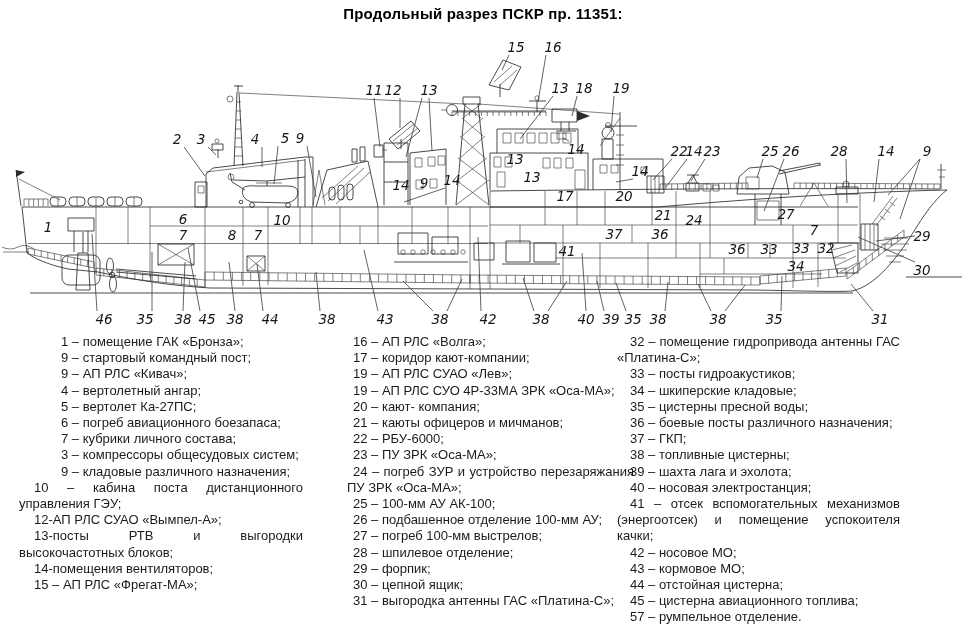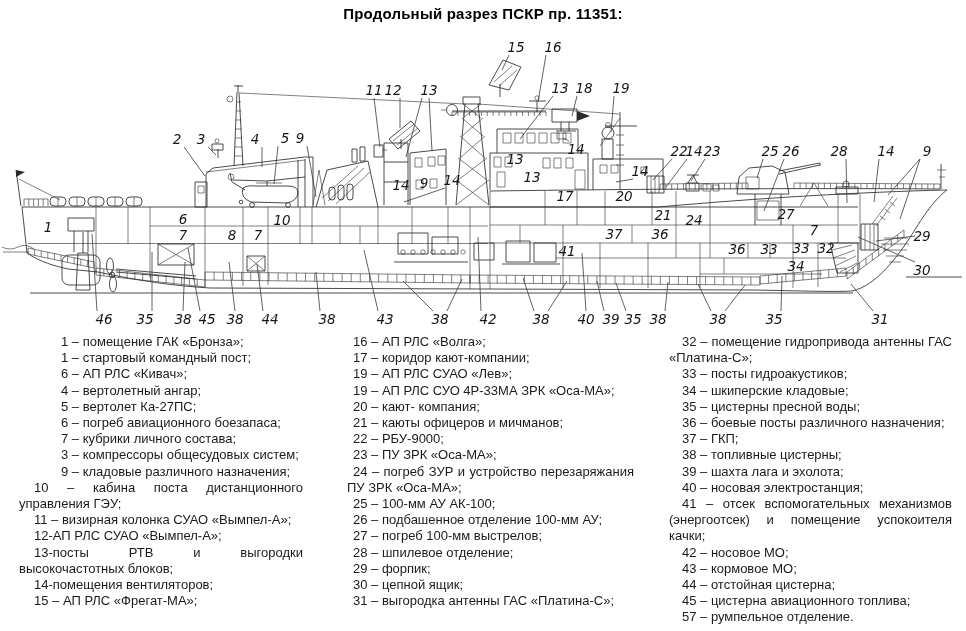--- a/index.html
+++ b/index.html
@@ -11,21 +11,21 @@
   #art path,#art rect,#art line,#art circle,#art ellipse,#art polyline{
       stroke:#2b2b2b;stroke-width:.85;fill:none;stroke-linejoin:round;}
   #art .fill{fill:#2b2b2b;stroke:none;}
   #art .thin{stroke-width:.6;}
   #callouts text{font:italic 13.5px "DejaVu Sans",sans-serif;fill:#161616;text-anchor:middle;}
   #callouts line{stroke:#3a3a3a;stroke-width:.8;}
   .legend{position:absolute;top:334px;left:0;width:966px;height:297px;}
   .col{position:absolute;top:0;}
   .c1{left:19px;width:284px;}
   .c2{left:347px;width:287px;}
-  .c3{left:669px;width:283px;}
+  .c3{left:617px;width:283px;}
   .col p{margin:0;font-size:13px;line-height:16.2px;text-align:justify;text-indent:15px;}
   .c2 p{text-indent:6px;}
   .c3 p{text-indent:13px;}
   .col p.li1{text-indent:42px;}
 </style>
 </head>
 <body>
 
 <div class="page">
 
@@ -365,43 +365,42 @@
           <text x="774" y="323.5">35</text>
           <line x1="873" y1="311" x2="851" y2="284"></line>
           <text x="880" y="323.5">31</text>
         </g>
     </svg>
   </div>
 
   <div class="legend">
     <div class="col c1">
         <p class="li1">1 – помещение ГАК «Бронза»;</p>
-        <p class="li1">1 – стартовый командный пост;</p>
-        <p class="li1">6 – АП РЛС «Кивач»;</p>
+        <p class="li1">9 – стартовый командный пост;</p>
+        <p class="li1">9 – АП РЛС «Кивач»;</p>
         <p class="li1">4 – вертолетный ангар;</p>
         <p class="li1">5 – вертолет Ка-27ПС;</p>
         <p class="li1">6 – погреб авиационного боезапаса;</p>
         <p class="li1">7 – кубрики личного состава;</p>
         <p class="li1">3 – компрессоры общесудовых систем;</p>
         <p class="li1">9 – кладовые различного назначения;</p>
         <p>10 – кабина поста дистанционного управления ГЭУ;</p>
-        <p>11 – визирная колонка СУАО «Вымпел-А»;</p>
         <p>12-АП РЛС СУАО «Вымпел-А»;</p>
         <p>13-посты РТВ и выгородки высокочастотных блоков;</p>
         <p>14-помещения вентиляторов;</p>
         <p>15 – АП РЛС «Фрегат-МА»;</p>
       </div>
     <div class="col c2">
         <p>16 – АП РЛС «Волга»;</p>
         <p>17 – коридор кают-компании;</p>
         <p>19 – АП РЛС СУАО «Лев»;</p>
         <p>19 – АП РЛС СУО 4Р-33МА ЗРК «Оса-МА»;</p>
         <p>20 – кают- компания;</p>
         <p>21 – каюты офицеров и мичманов;</p>
-        <p>22 – РБУ-9000;</p>
+        <p>22 – РБУ-6000;</p>
         <p>23 – ПУ ЗРК «Оса-МА»;</p>
         <p>24 – погреб ЗУР и устройство перезаряжания ПУ ЗРК «Оса-МА»;</p>
         <p>25 – 100-мм АУ АК-100;</p>
         <p>26 – подбашенное отделение 100-мм АУ;</p>
         <p>27 – погреб 100-мм выстрелов;</p>
         <p>28 – шпилевое отделение;</p>
         <p>29 – форпик;</p>
         <p>30 – цепной ящик;</p>
         <p>31 – выгородка антенны ГАС «Платина-С»;</p>
       </div>

